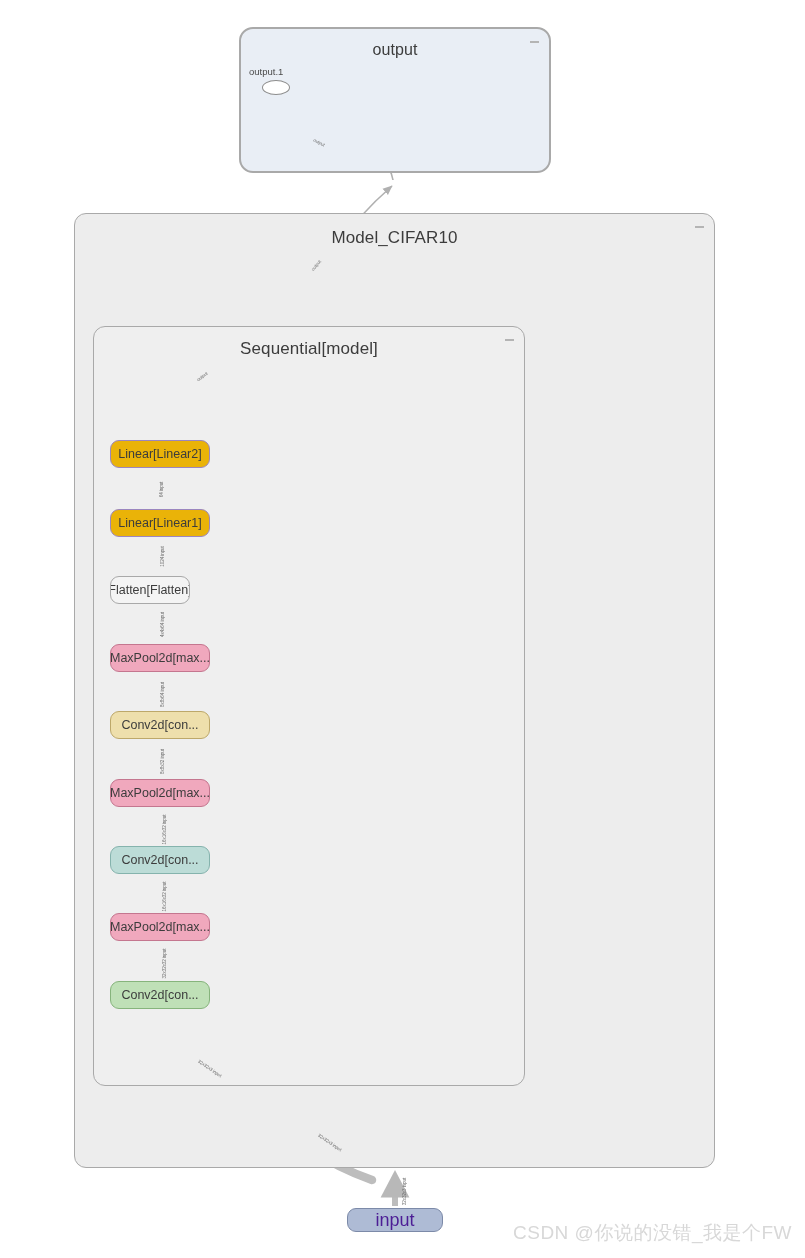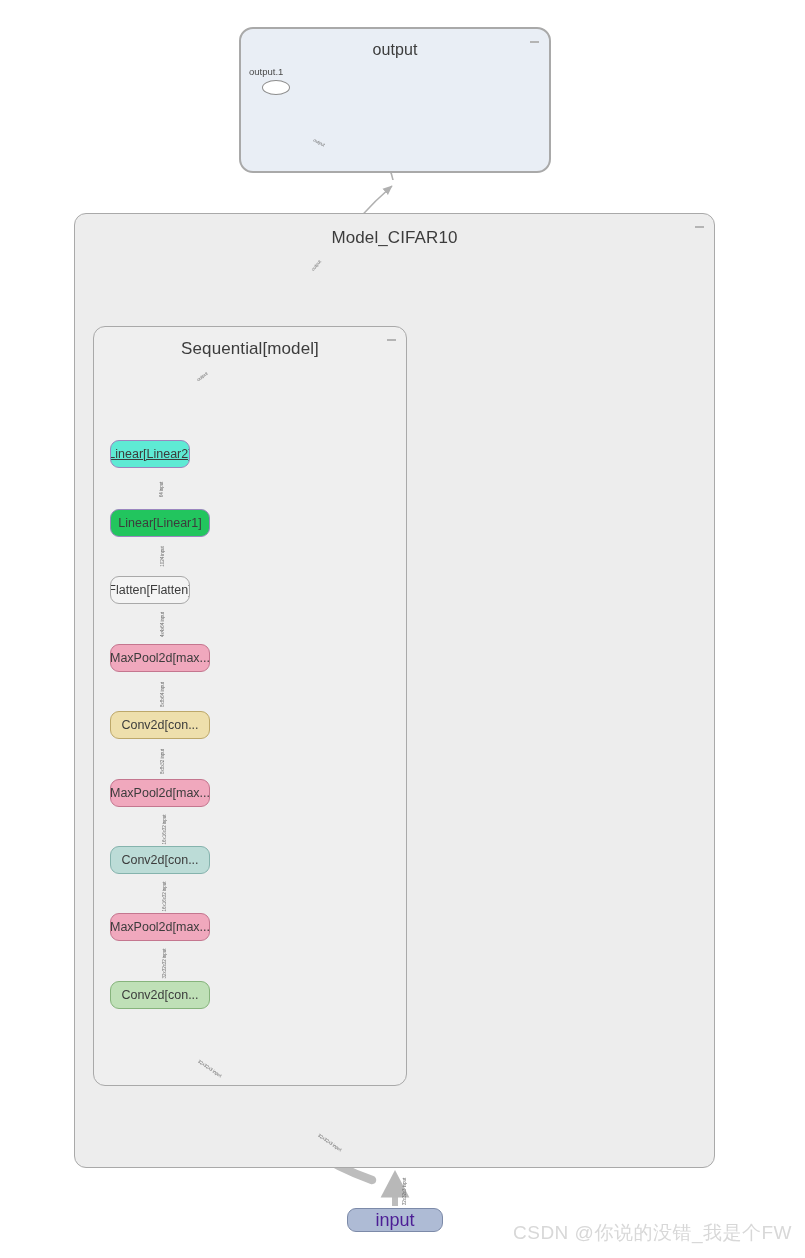--- a/index.html
+++ b/index.html
@@ -43,21 +43,21 @@
   }
   #output-container .ctitle { font-size:16px; top:12px; }
 
   #model-container {
     left:74px; top:213px; width:641px; height:955px;
     background:#ededed;
   }
   #model-container .ctitle { top:14px; }
 
   #sequential-container {
-    left:93px; top:326px; width:314px; height:760px;
+    left:93px; top:326px; width:432px; height:760px;
     background:#efefef;
   }
   #sequential-container .ctitle { top:12px; }
 
   
   .node {
     position:absolute;
     height:28px;
     border-radius:9px;
     display:flex; align-items:center; justify-content:center;
@@ -156,22 +156,22 @@
   <div class="container" id="model-container">
     <div class="ctitle">Model_CIFAR10</div>
     <div class="collapse-dash"></div>
   </div>
 
   <div class="container" id="sequential-container">
     <div class="ctitle">Sequential[model]</div>
     <div class="collapse-dash"></div>
   </div>
 
-  <div class="node" style="left:110px; top:440px; width:80px; background:#5eead4; border:1.4px solid #9b86bf;text-decoration:underline;">Linear[Linear2]</div>
-  <div class="node" style="left:110px; top:509px; width:100px; background:#22c55e; border:1.4px solid #9b86bf;">Linear[Linear1]</div>
+  <div class="node" style="left:110px; top:440px; width:100px; background:#eab308; border:1.4px solid #9b86bf;">Linear[Linear2]</div>
+  <div class="node" style="left:110px; top:509px; width:100px; background:#eab308; border:1.4px solid #9b86bf;">Linear[Linear1]</div>
   <div class="node" style="left:110px; top:576px; width:80px; background:#f4f4f4; border:1.4px solid #a9a9a9;">Flatten[Flatten]</div>
   <div class="node" style="left:110px; top:644px; width:100px; background:#f0a8bd; border:1.4px solid #c4768f;">MaxPool2d[max...</div>
   <div class="node" style="left:110px; top:711px; width:100px; background:#eedfac; border:1.4px solid #bda86a;">Conv2d[con...</div>
   <div class="node" style="left:110px; top:779px; width:100px; background:#f0a8bd; border:1.4px solid #c4768f;">MaxPool2d[max...</div>
   <div class="node" style="left:110px; top:846px; width:100px; background:#bcdcd7; border:1.4px solid #85b3ad;">Conv2d[con...</div>
   <div class="node" style="left:110px; top:913px; width:100px; background:#f0a8bd; border:1.4px solid #c4768f;">MaxPool2d[max...</div>
   <div class="node" style="left:110px; top:981px; width:100px; background:#bfe0b7; border:1.4px solid #86b47c;">Conv2d[con...</div>
 
   <div class="node" id="input-node">input</div>
 

